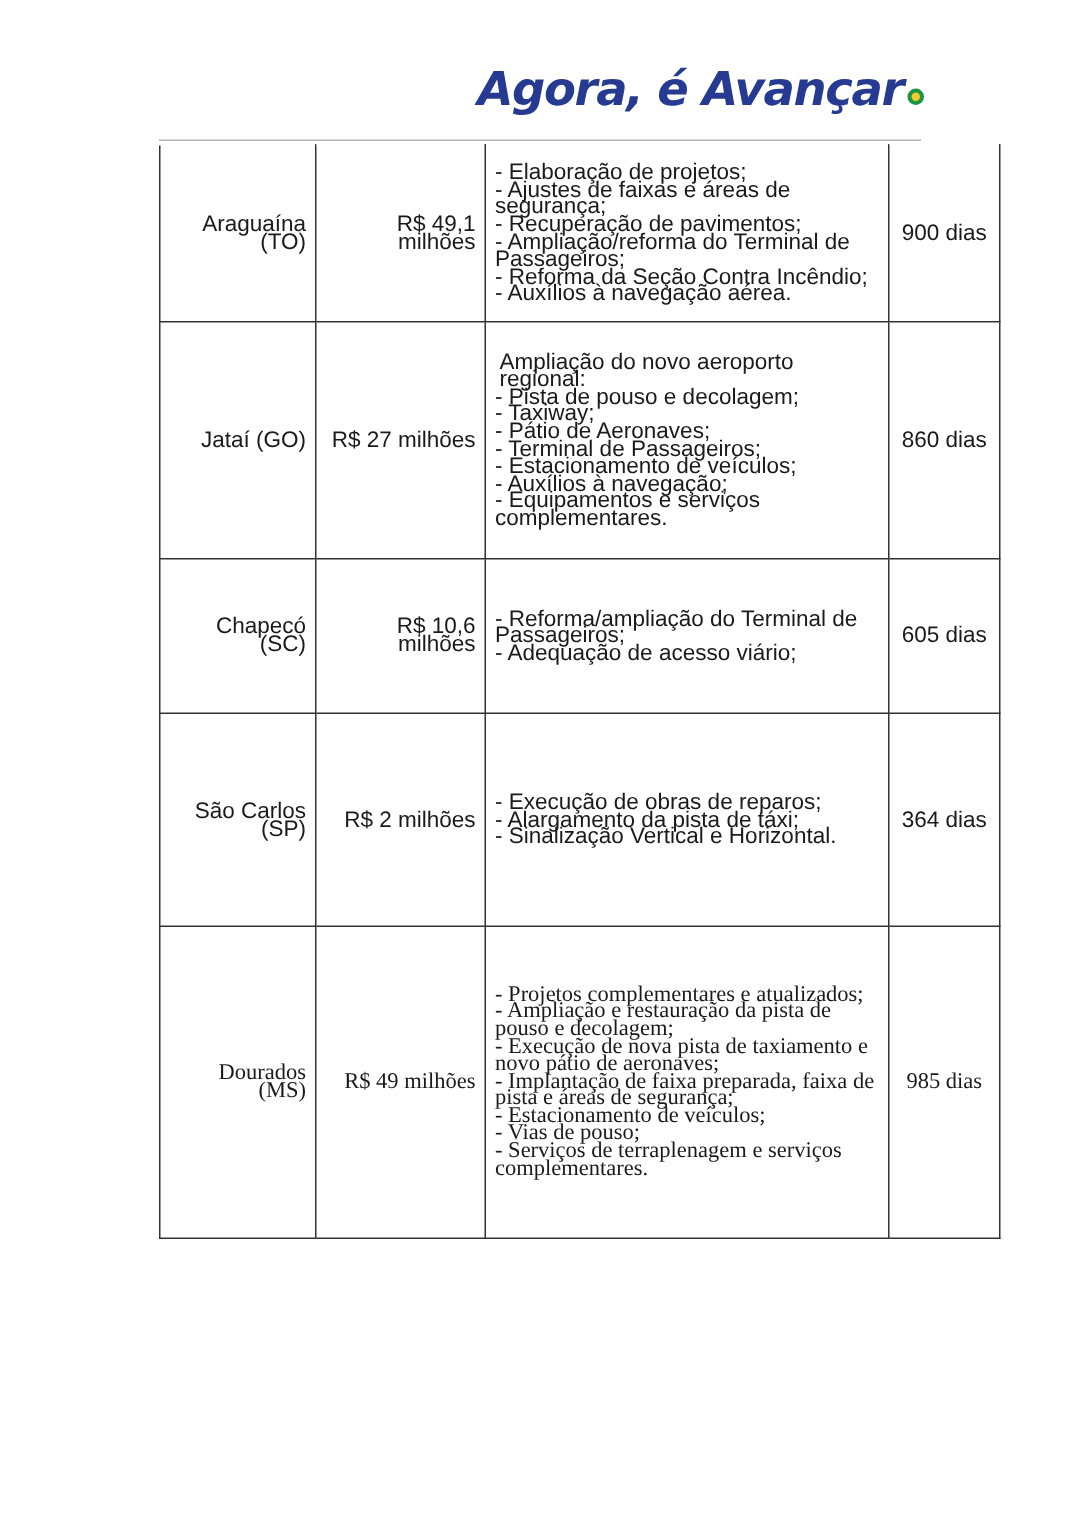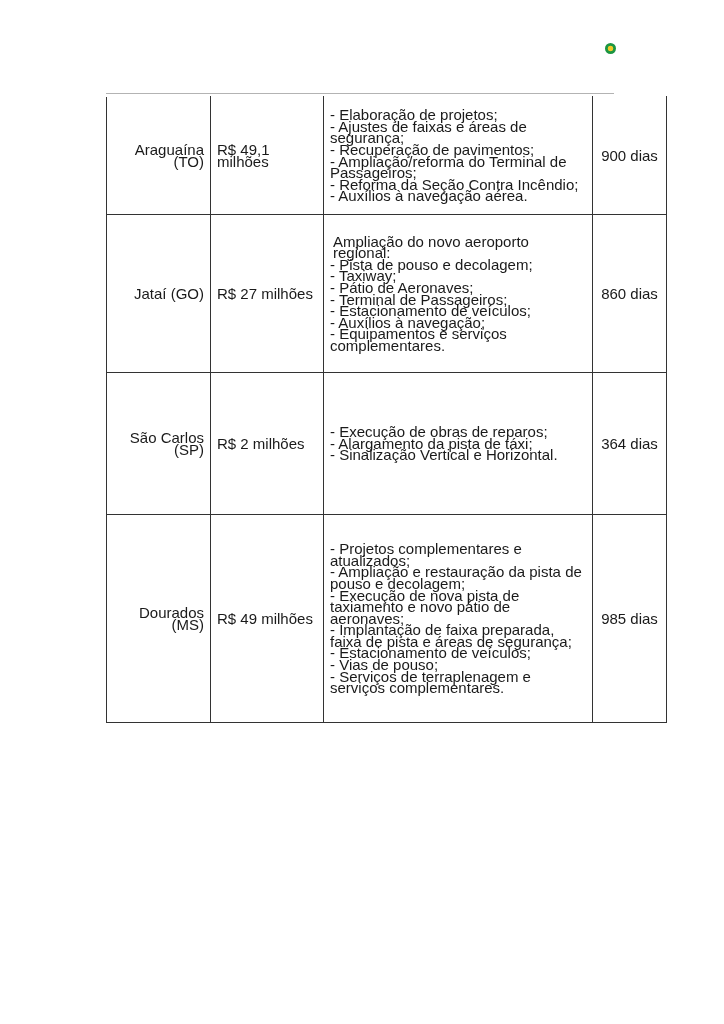--- a/index.html
+++ b/index.html
@@ -78,42 +78,42 @@
     font-size: 15px;
     line-height: 11.6px;
     padding: 4px 6px;
     color: #1a1a1a;
     font-family: "Liberation Sans", sans-serif;
   }
   .doc-table tr:first-child td {
     border-top: 1.2px solid #ffffff;
   }
   .col-city   { width: 91px;  text-align: right;   padding-left: 8px; }
-  .col-value  { width: 100px; text-align: left; }
+  .col-value  { width: 100px; text-align: right; }
   .col-desc   { width: 256px; text-align: left; padding-left: 8px; padding-right: 6px; vertical-align: middle; }
   .col-days   { width: 61px;  text-align: center; margin-left: 25px; }
 
   .desc-intro { margin: 0 0 0 3px; }
   .desc-list  { margin: 0; padding: 0; list-style: none; }
   .desc-list li { margin: 0; padding: 0; }
 
   
   .r1 td { height: 109px; }
   .r2 td { height: 149px; }
   .r3 td { height: 94px; }
   .r4 td { height: 133px; }
-  .r5 td { height: 199px; }
+  .r5 td { height: 199px; font-family: Liberation Serif, serif; }
 
   .cell-text { display: block; }
 </style>
 </head>
 <body>
 
 <div class="logo-block">
-  <span class="logo-dot"></span>
+  <span class="logo-text">Agora, é Avançar</span><span class="logo-dot"></span>
 </div>
 
 <div class="top-rule"></div>
 
 <table class="doc-table">
   <tbody>
 
     <tr class="r1">
       <td class="col-city">
         <span class="cell-text">Araguaína (TO)</span>
@@ -153,20 +153,37 @@
           <li>- Estacionamento de veículos;</li>
           <li>- Auxílios à navegação;</li>
           <li>- Equipamentos e serviços complementares.</li>
         </ul>
       </td>
       <td class="col-days">
         <span class="cell-text">860 dias</span>
       </td>
     </tr>
 
+    <tr class="r3">
+      <td class="col-city">
+        <span class="cell-text">Chapecó (SC)</span>
+      </td>
+      <td class="col-value">
+        <span class="cell-text">R$ 10,6 milhões</span>
+      </td>
+      <td class="col-desc">
+        <ul class="desc-list">
+          <li>- Reforma/ampliação do Terminal de Passageiros;</li>
+          <li>- Adequação de acesso viário;</li>
+        </ul>
+      </td>
+      <td class="col-days">
+        <span class="cell-text">605 dias</span>
+      </td>
+    </tr>
 
     <tr class="r4">
       <td class="col-city">
         <span class="cell-text">São Carlos (SP)</span>
       </td>
       <td class="col-value">
         <span class="cell-text">R$ 2 milhões</span>
       </td>
       <td class="col-desc">
         <ul class="desc-list">

